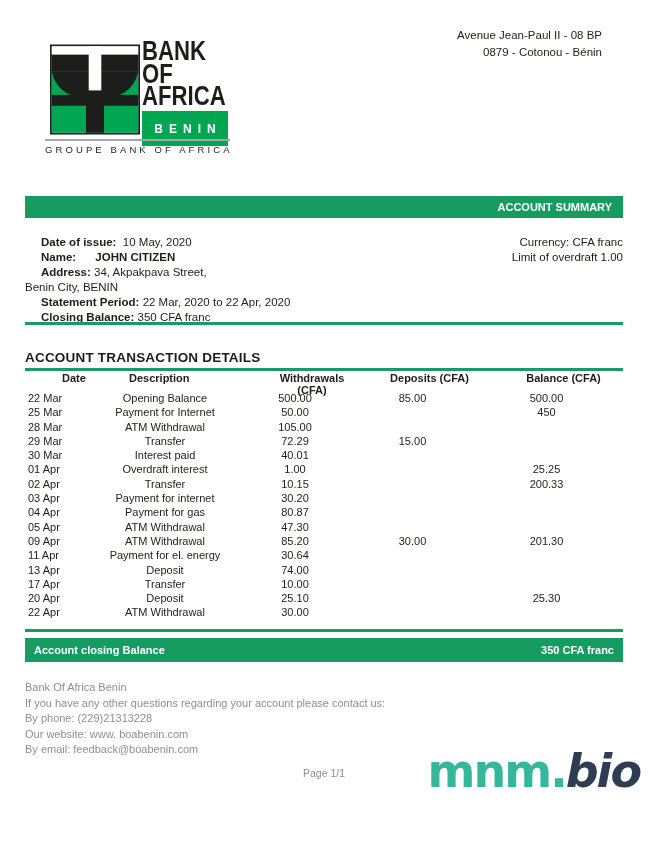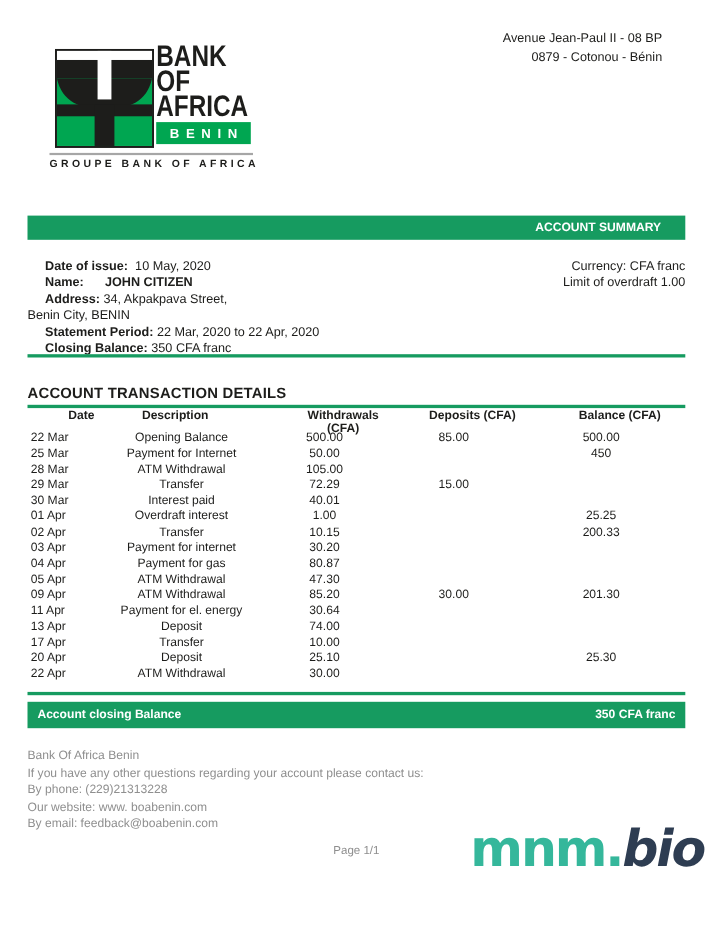--- a/index.html
+++ b/index.html
@@ -10,33 +10,33 @@
     font-family:"Liberation Sans", sans-serif;
     color:#1d1d1b;
     overflow:hidden;
   }
   
   .logo-block{position:absolute;left:45px;top:42px;}
   .logo-emblem{position:absolute;left:5px;top:2px;width:90px;height:91px;}
   .logo-textcol{position:absolute;left:97px;top:-2px;width:120px;}
   .logo-line{display:block;font-weight:bold;font-size:27px;line-height:22.5px;
              transform:scaleX(0.82);transform-origin:left center;white-space:nowrap;color:#1d1d1b;}
-  .benin-box{position:absolute;left:97px;top:69px;width:86px;height:20px;
+  .benin-box{position:absolute;left:97px;top:69px;width:86px;height:35px;
              background:var(--logo-green,#00a651);color:#fff;font-weight:bold;font-size:12px;
              display:flex;align-items:center;justify-content:center;letter-spacing:6px;padding-left:6px;box-sizing:border-box;}
   .groupe-line{position:absolute;left:0px;top:97px;width:185px;height:2px;background:#a6a6a6;}
-  .groupe-text{position:absolute;left:0px;top:102px;width:220px;font-size:9.5px;font-weight:bold;
+  .groupe-text{position:absolute;left:0px;top:102px;width:220px;font-size:9.5px;font-weight:normal;
                letter-spacing:3.1px;white-space:nowrap;color:#1d1d1b;}
   
   .bank-address{position:absolute;right:46px;top:27px;text-align:right;
                 font-size:11.5px;line-height:16.5px;color:#1d1d1b;}
   
   .summary-bar{position:absolute;left:25px;top:196px;width:598px;height:22px;
                background:var(--bar-green,#169b60);color:#fff;font-weight:bold;font-size:11px;
-               display:flex;align-items:center;justify-content:flex-end;padding-right:22px;box-sizing:border-box;}
+               display:flex;align-items:center;justify-content:flex-end;padding-right:11px;box-sizing:border-box;}
   .green-line{position:absolute;left:25px;width:598px;height:2.5px;background:var(--bar-green,#169b60);}
   #line-summary{top:322px;height:3px;}
   #line-title{top:368px;}
   #line-closing{top:629px;}
   
   .summary-info{position:absolute;left:25px;top:235px;width:598px;display:flex;justify-content:space-between;}
   .sum-left{font-size:11.5px;line-height:14.9px;}
   .sum-right{font-size:11.5px;line-height:14.9px;text-align:right;}
   .sum-left b{font-weight:bold;margin-left:16px;}
   

